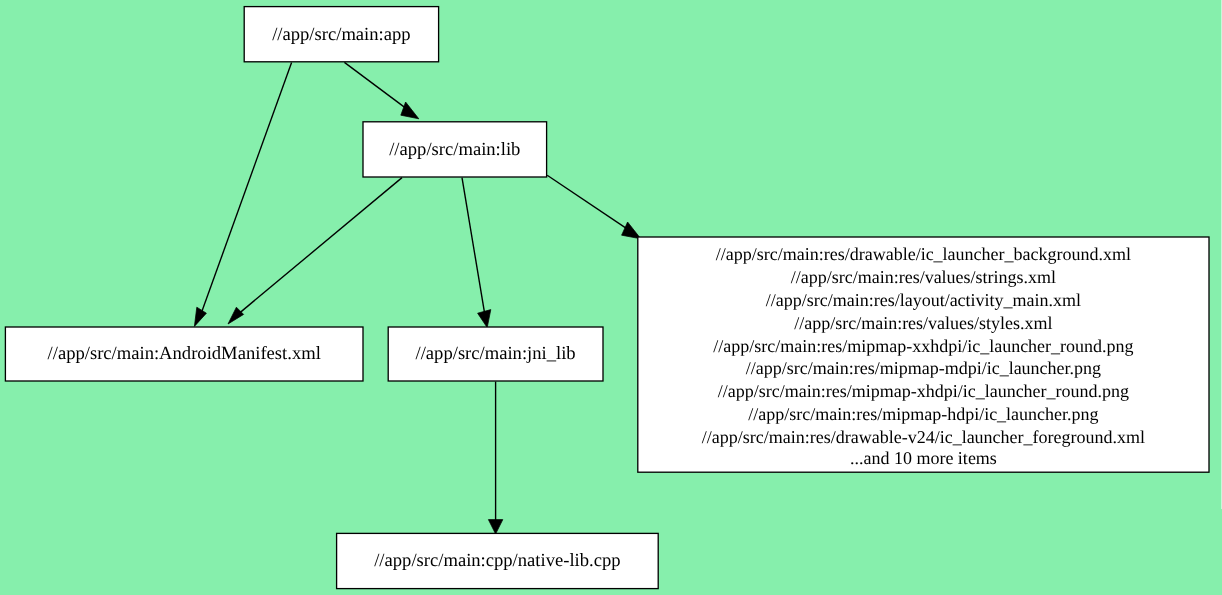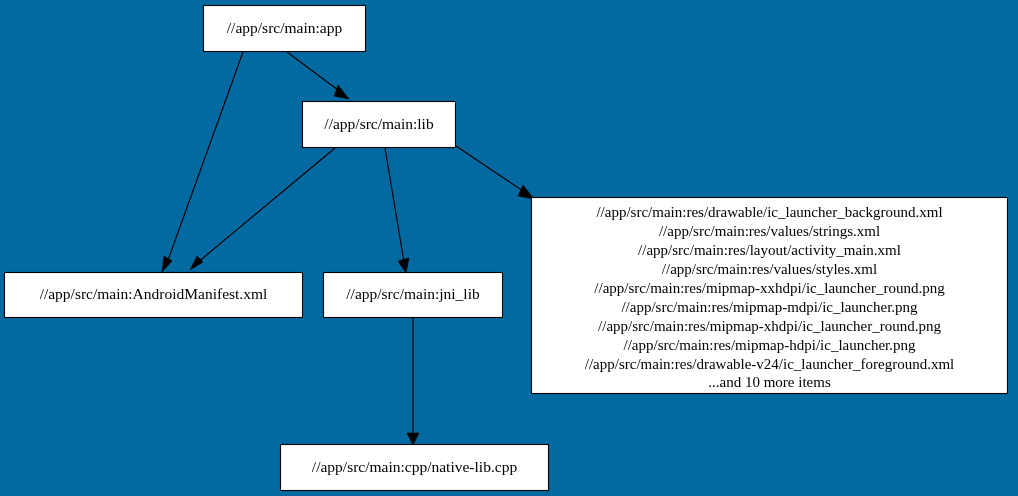--- a/index.html
+++ b/index.html
@@ -10,21 +10,21 @@
   body {
     width: 1018px;
     height: 496px;
     overflow: hidden;
     font-family: "Liberation Serif", "DejaVu Serif", serif;
   }
   #graph-root {
     position: relative;
     width: 1018px;
     height: 496px;
-    background: #0369a1;
+    background: #86efac;
   }
   svg.graph-canvas {
     position: absolute;
     top: 0;
     left: 0;
     width: 1018px;
     height: 496px;
     display: block;
   }
   .node-box {

